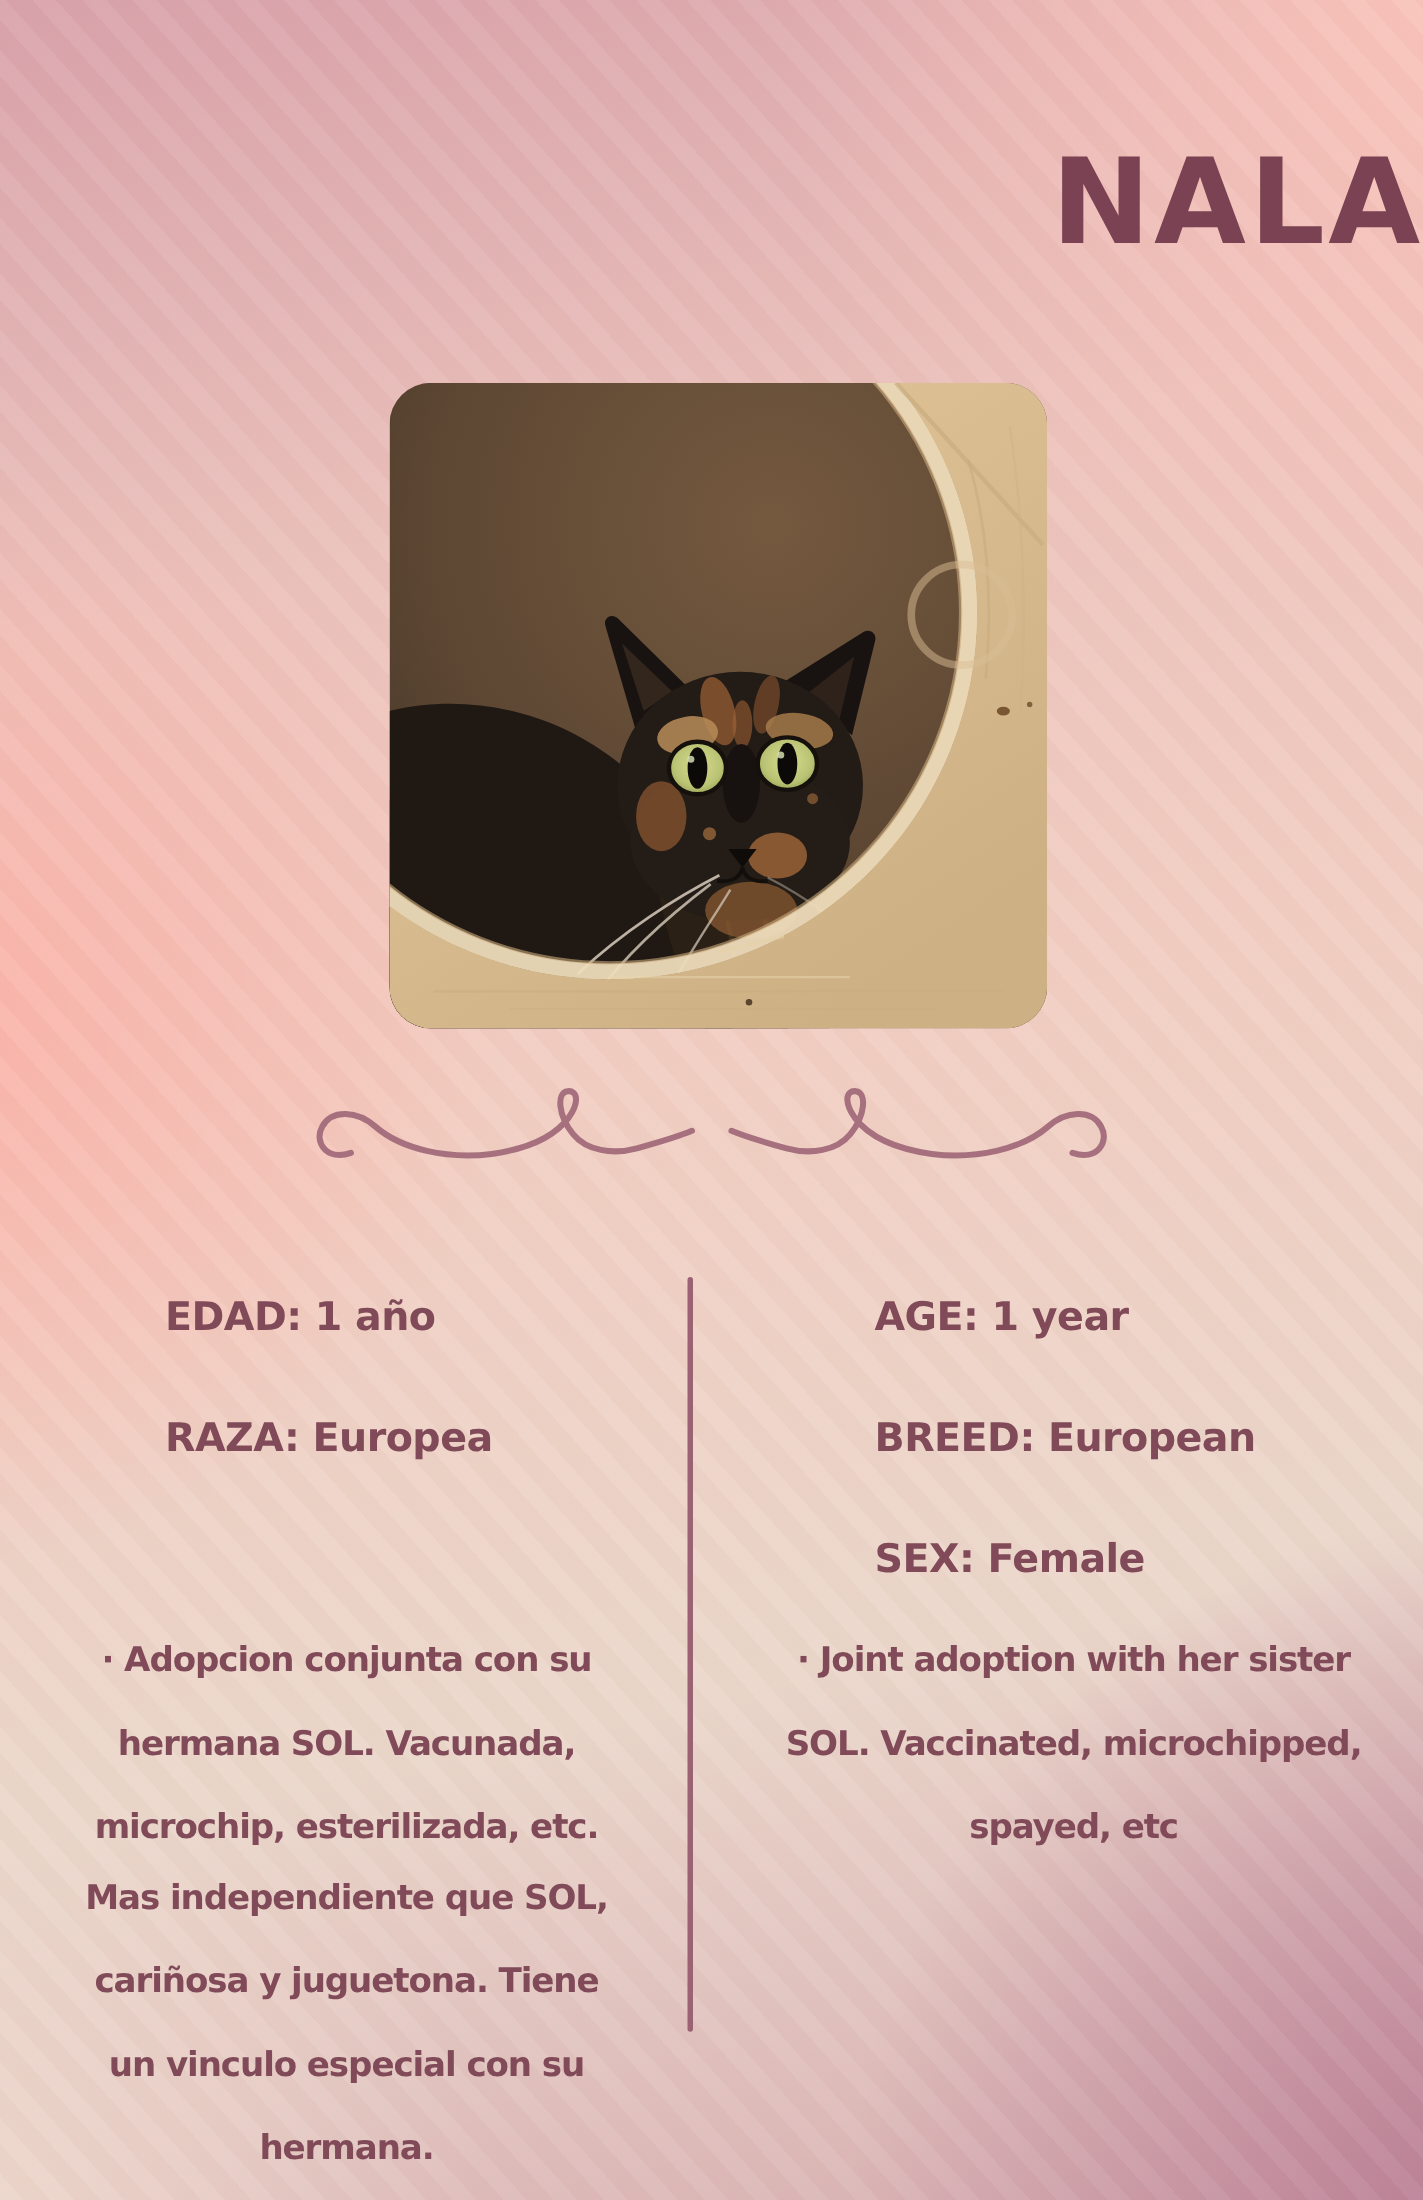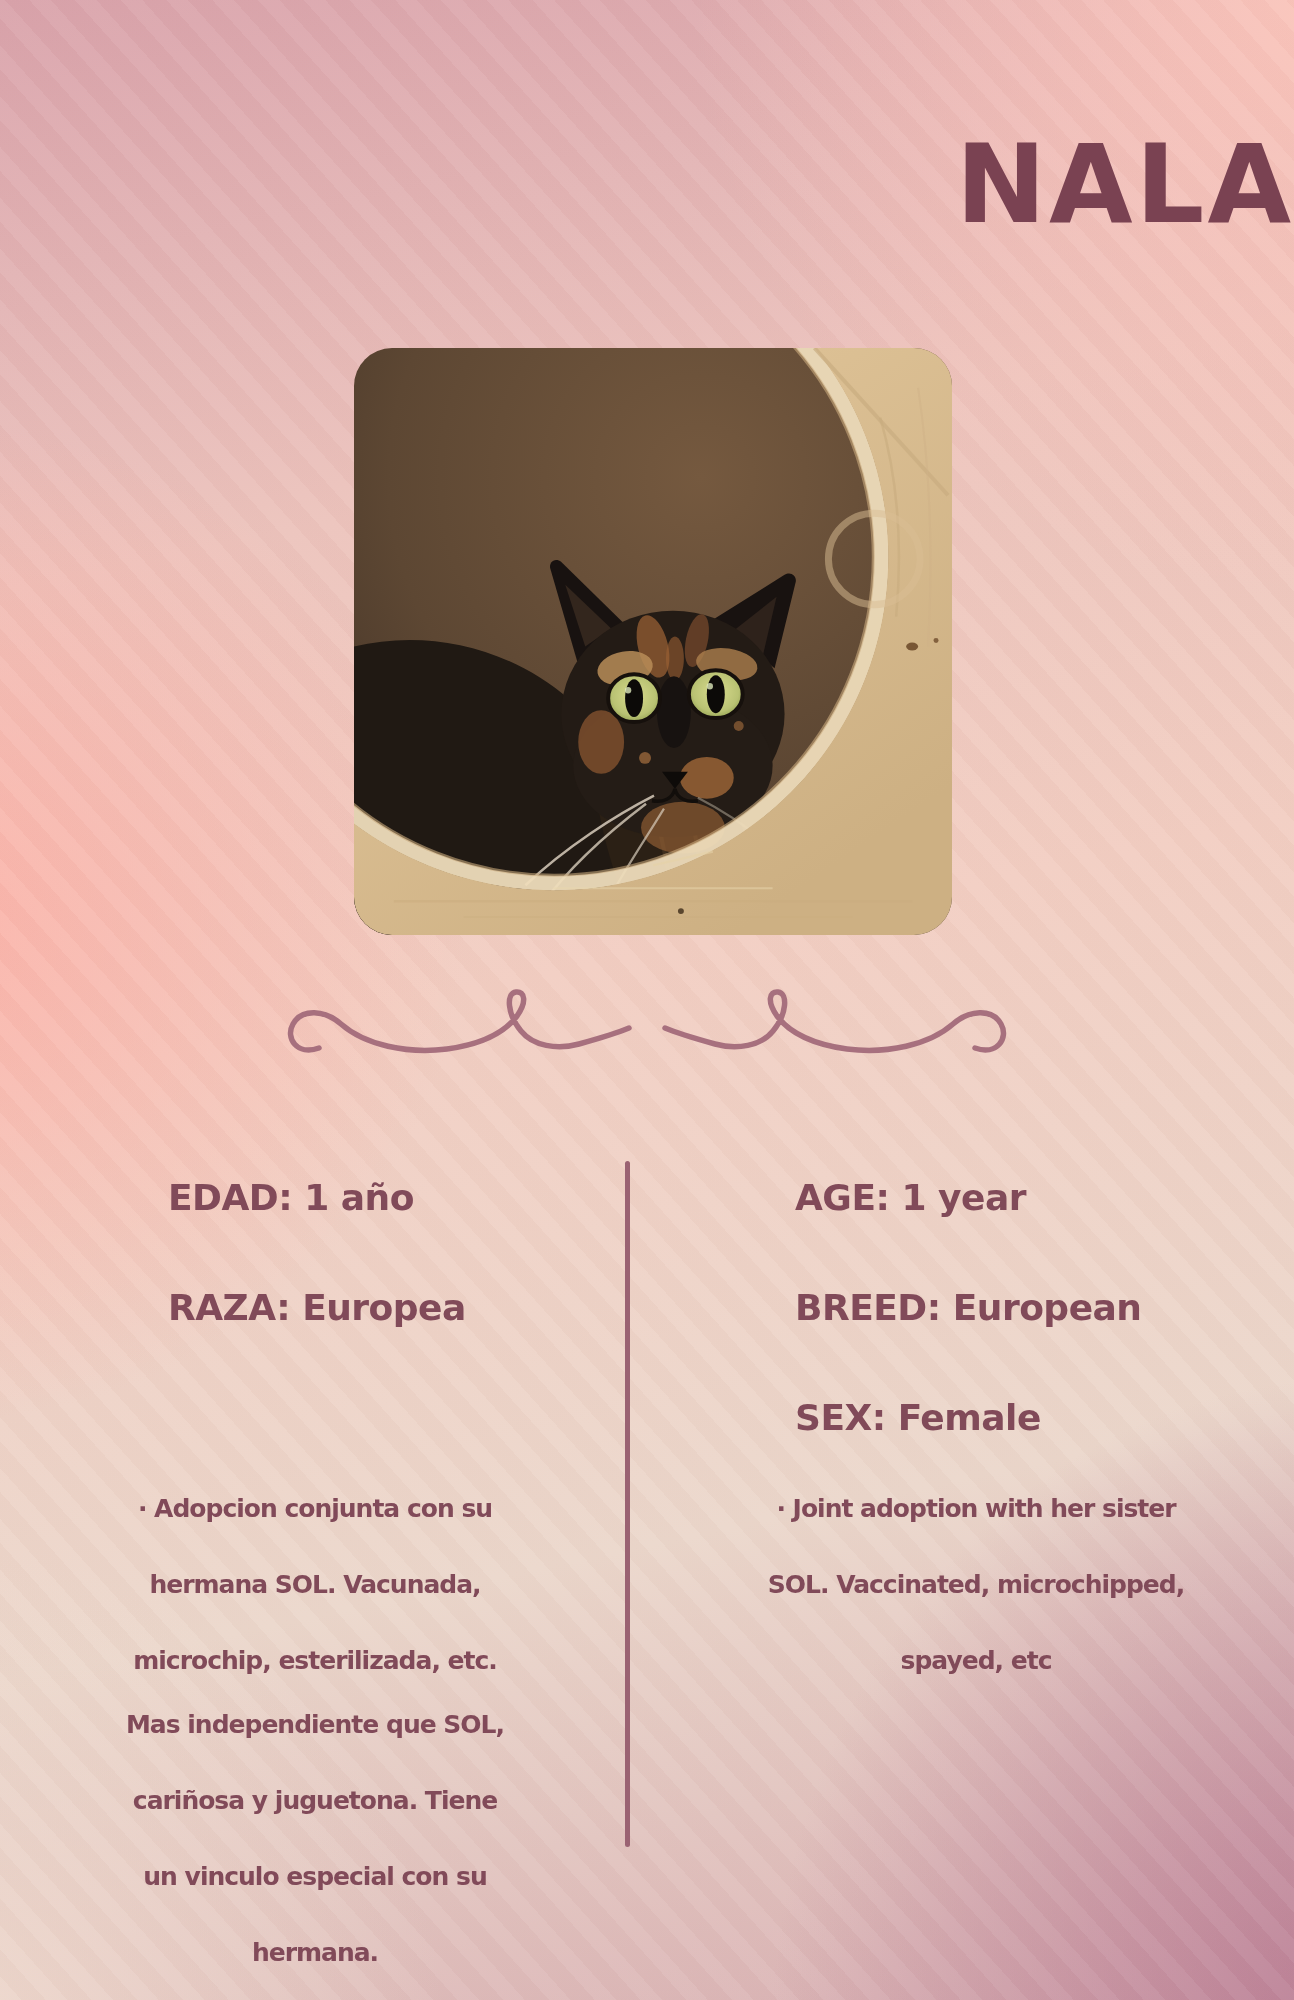--- a/index.html
+++ b/index.html
@@ -30,27 +30,27 @@
   }
   .photo svg{display:block;width:100%;height:100%;}
   .flourish{
     position:absolute;left:285px;top:986px;width:724px;height:84px;
   }
   .col-divider{
     position:absolute;left:625px;top:1161px;width:5px;height:686px;
     background:#9a6272;border-radius:3px;
   }
   .stats{position:absolute;top:1142px;width:570px;}
-  .stats.sp{left:48px;padding-left:120px;}
+  .stats.sp{left:30px;padding-left:120px;}
   .stats.en{left:668px;padding-left:127px;}
   .stat{height:110px;display:flex;align-items:center;font-size:36px;letter-spacing:-0.5px;}
   .para{
     position:absolute;width:600px;
     text-align:center;
-    font-size:25px;line-height:76px;letter-spacing:-1px;
+    font-size:31px;line-height:76px;letter-spacing:-1px;
     white-space:pre-line;
   }
   .para.sp{left:15px;}
   .para.en{left:676px;}
   .para.row1{top:1471px;}
   .para.row2{top:1687px;}
   .code{
     position:absolute;top:1934px;left:0;width:1258px;
     text-align:center;font-size:29px;letter-spacing:1px;color:#7e4453;
   }

